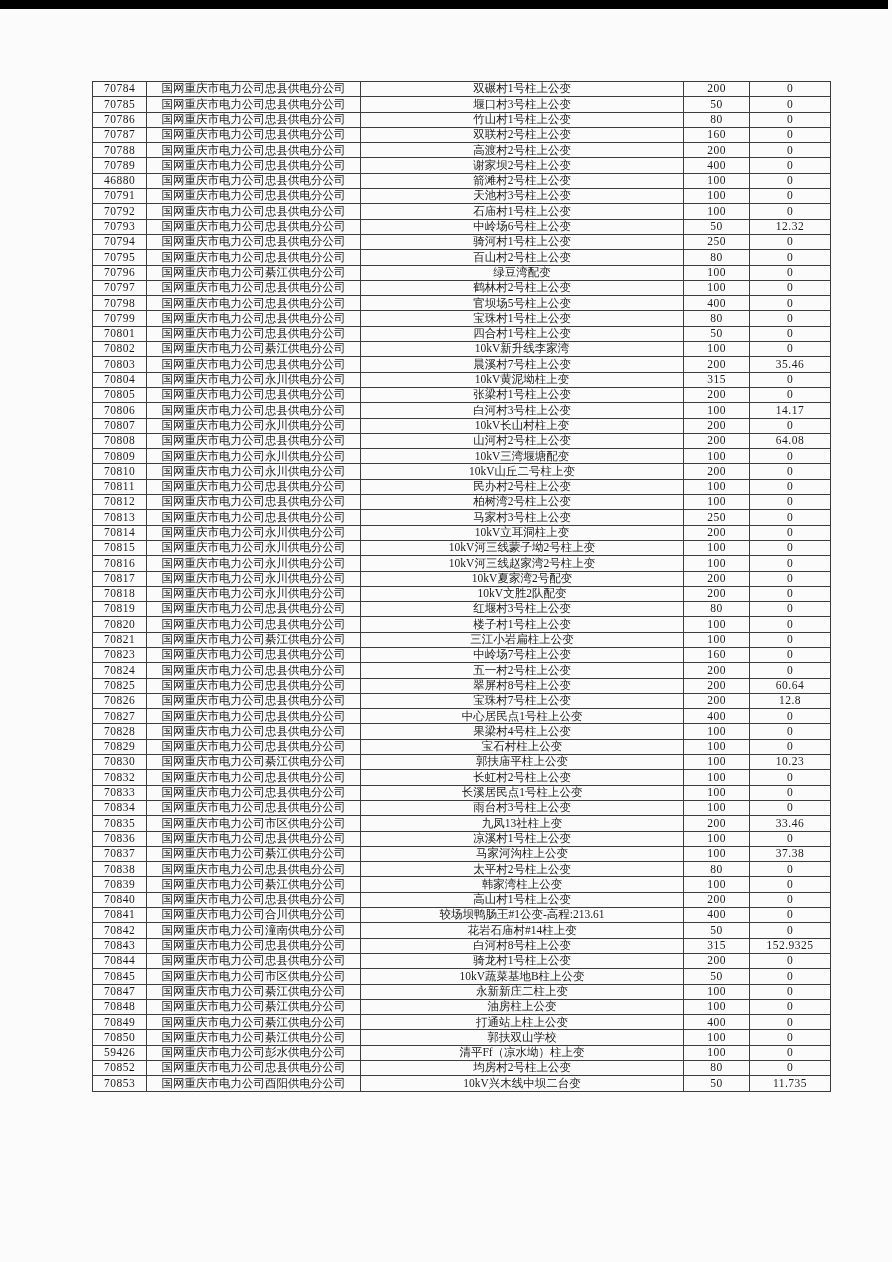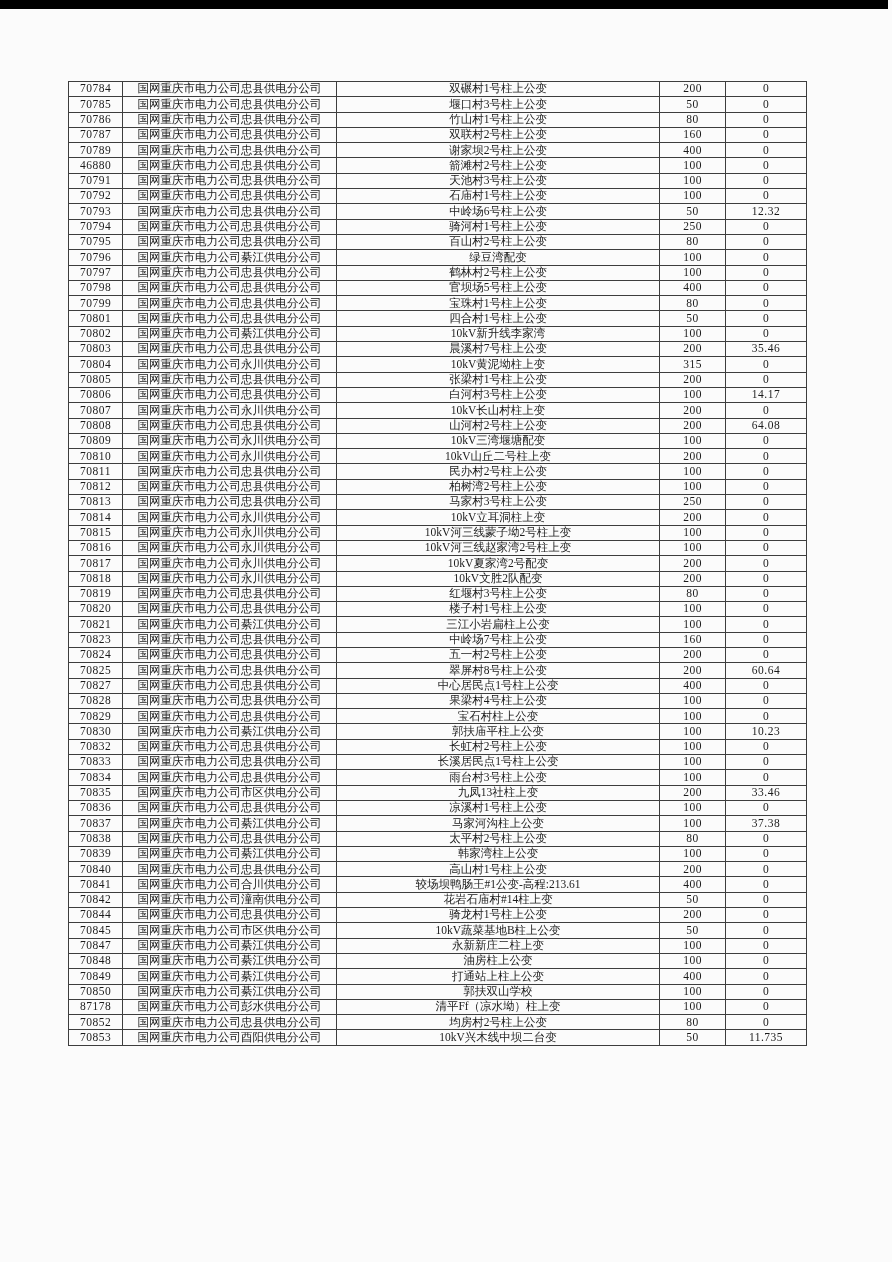--- a/index.html
+++ b/index.html
@@ -12,21 +12,21 @@
     color: #1b1b1b;
   }
   .topbar {
     position: absolute;
     left: 0; top: 0;
     width: 888px; height: 9px;
     background: #000000;
   }
   table.records {
     position: absolute;
-    left: 68px; top: 81px;
+    left: 92px; top: 81px;
     width: 733px;
     border-collapse: collapse;
     table-layout: fixed;
   }
   table.records td {
     border: 1px solid #3d3d3d;
     height: 14.3px;
     padding: 0;
     text-align: center;
     vertical-align: middle;
@@ -70,20 +70,27 @@
         <td class="c4">0</td>
       </tr>
       <tr>
         <td class="c0">70787</td>
         <td class="c1">国网重庆市电力公司忠县供电分公司</td>
         <td class="c2">双联村2号柱上公变</td>
         <td class="c3">160</td>
         <td class="c4">0</td>
       </tr>
       <tr>
+        <td class="c0">70788</td>
+        <td class="c1">国网重庆市电力公司忠县供电分公司</td>
+        <td class="c2">高渡村2号柱上公变</td>
+        <td class="c3">200</td>
+        <td class="c4">0</td>
+      </tr>
+      <tr>
         <td class="c0">70789</td>
         <td class="c1">国网重庆市电力公司忠县供电分公司</td>
         <td class="c2">谢家坝2号柱上公变</td>
         <td class="c3">400</td>
         <td class="c4">0</td>
       </tr>
       <tr>
         <td class="c0">46880</td>
         <td class="c1">国网重庆市电力公司忠县供电分公司</td>
         <td class="c2">箭滩村2号柱上公变</td>
@@ -313,20 +320,27 @@
         <td class="c2">五一村2号柱上公变</td>
         <td class="c3">200</td>
         <td class="c4">0</td>
       </tr>
       <tr>
         <td class="c0">70825</td>
         <td class="c1">国网重庆市电力公司忠县供电分公司</td>
         <td class="c2">翠屏村8号柱上公变</td>
         <td class="c3">200</td>
         <td class="c4">60.64</td>
+      </tr>
+      <tr>
+        <td class="c0">70826</td>
+        <td class="c1">国网重庆市电力公司忠县供电分公司</td>
+        <td class="c2">宝珠村7号柱上公变</td>
+        <td class="c3">200</td>
+        <td class="c4">12.8</td>
       </tr>
       <tr>
         <td class="c0">70827</td>
         <td class="c1">国网重庆市电力公司忠县供电分公司</td>
         <td class="c2">中心居民点1号柱上公变</td>
         <td class="c3">400</td>
         <td class="c4">0</td>
       </tr>
       <tr>
         <td class="c0">70828</td>
@@ -420,20 +434,27 @@
         <td class="c4">0</td>
       </tr>
       <tr>
         <td class="c0">70842</td>
         <td class="c1">国网重庆市电力公司潼南供电分公司</td>
         <td class="c2">花岩石庙村#14柱上变</td>
         <td class="c3">50</td>
         <td class="c4">0</td>
       </tr>
       <tr>
+        <td class="c0">70843</td>
+        <td class="c1">国网重庆市电力公司忠县供电分公司</td>
+        <td class="c2">白河村8号柱上公变</td>
+        <td class="c3">315</td>
+        <td class="c4">152.9325</td>
+      </tr>
+      <tr>
         <td class="c0">70844</td>
         <td class="c1">国网重庆市电力公司忠县供电分公司</td>
         <td class="c2">骑龙村1号柱上公变</td>
         <td class="c3">200</td>
         <td class="c4">0</td>
       </tr>
       <tr>
         <td class="c0">70845</td>
         <td class="c1">国网重庆市电力公司市区供电分公司</td>
         <td class="c2">10kV蔬菜基地B柱上公变</td>
@@ -462,21 +483,21 @@
         <td class="c4">0</td>
       </tr>
       <tr>
         <td class="c0">70850</td>
         <td class="c1">国网重庆市电力公司綦江供电分公司</td>
         <td class="c2">郭扶双山学校</td>
         <td class="c3">100</td>
         <td class="c4">0</td>
       </tr>
       <tr>
-        <td class="c0">87178</td>
+        <td class="c0">59426</td>
         <td class="c1">国网重庆市电力公司彭水供电分公司</td>
         <td class="c2">清平Ff（凉水坳）柱上变</td>
         <td class="c3">100</td>
         <td class="c4">0</td>
       </tr>
       <tr>
         <td class="c0">70852</td>
         <td class="c1">国网重庆市电力公司忠县供电分公司</td>
         <td class="c2">均房村2号柱上公变</td>
         <td class="c3">80</td>

